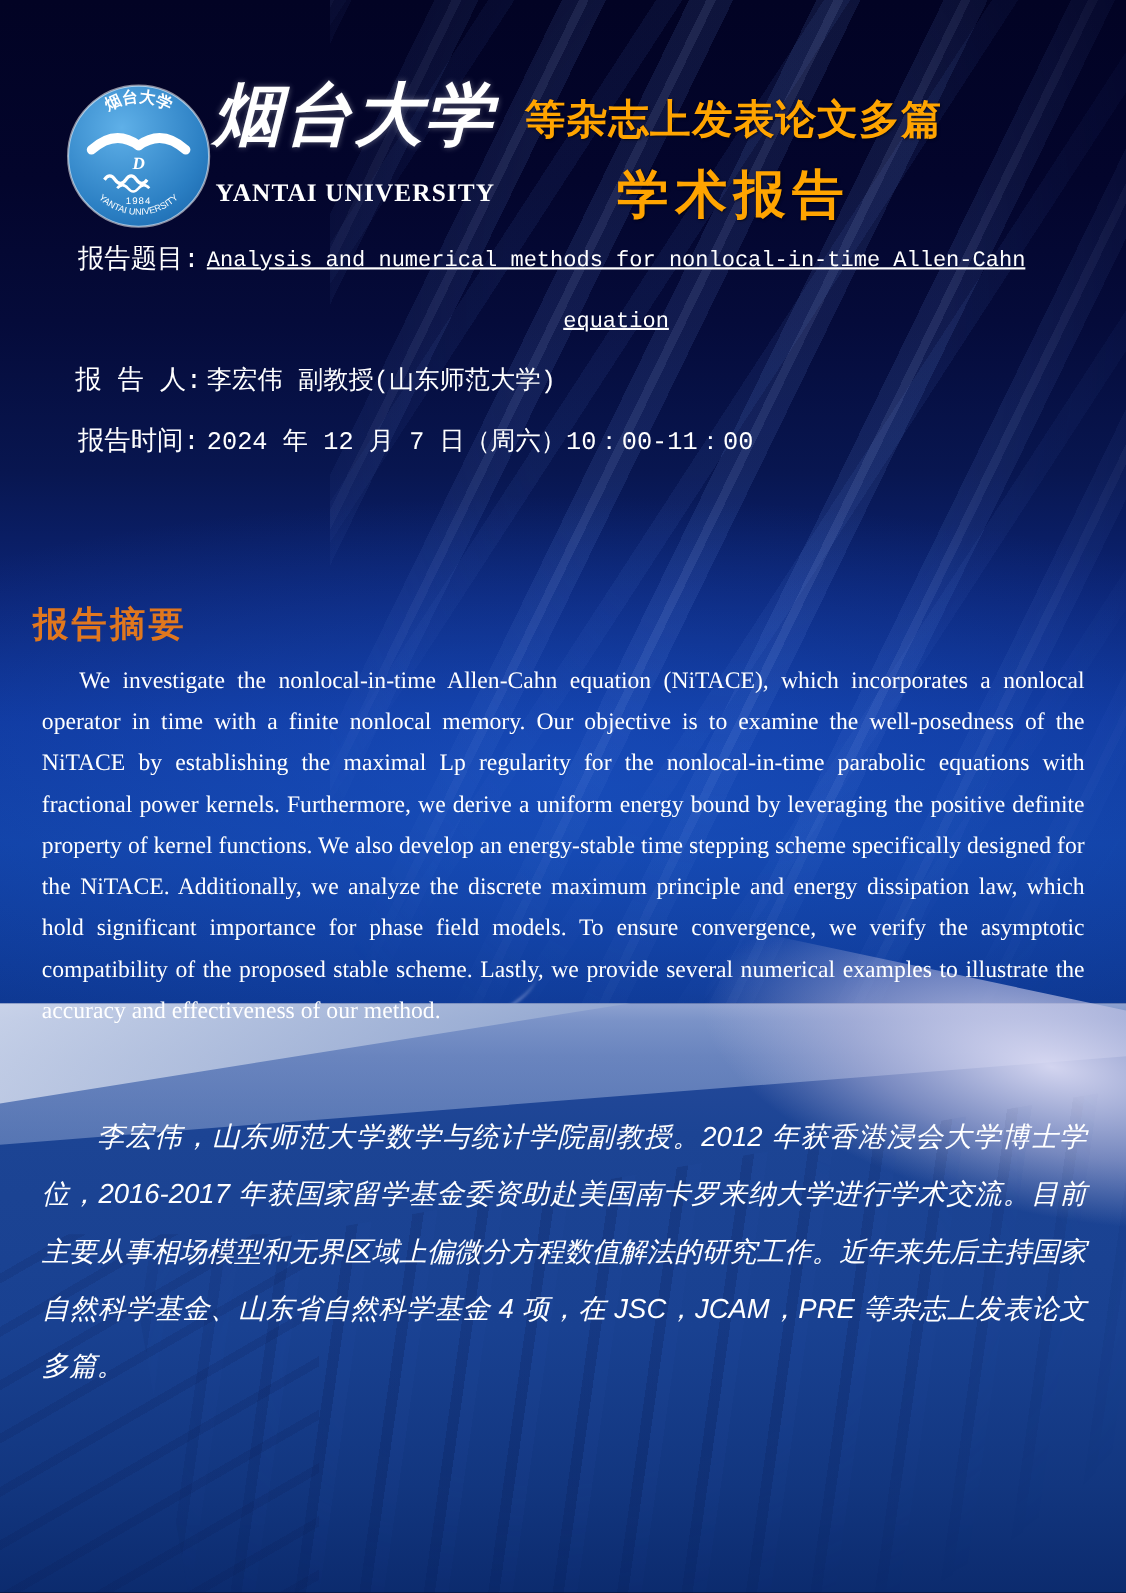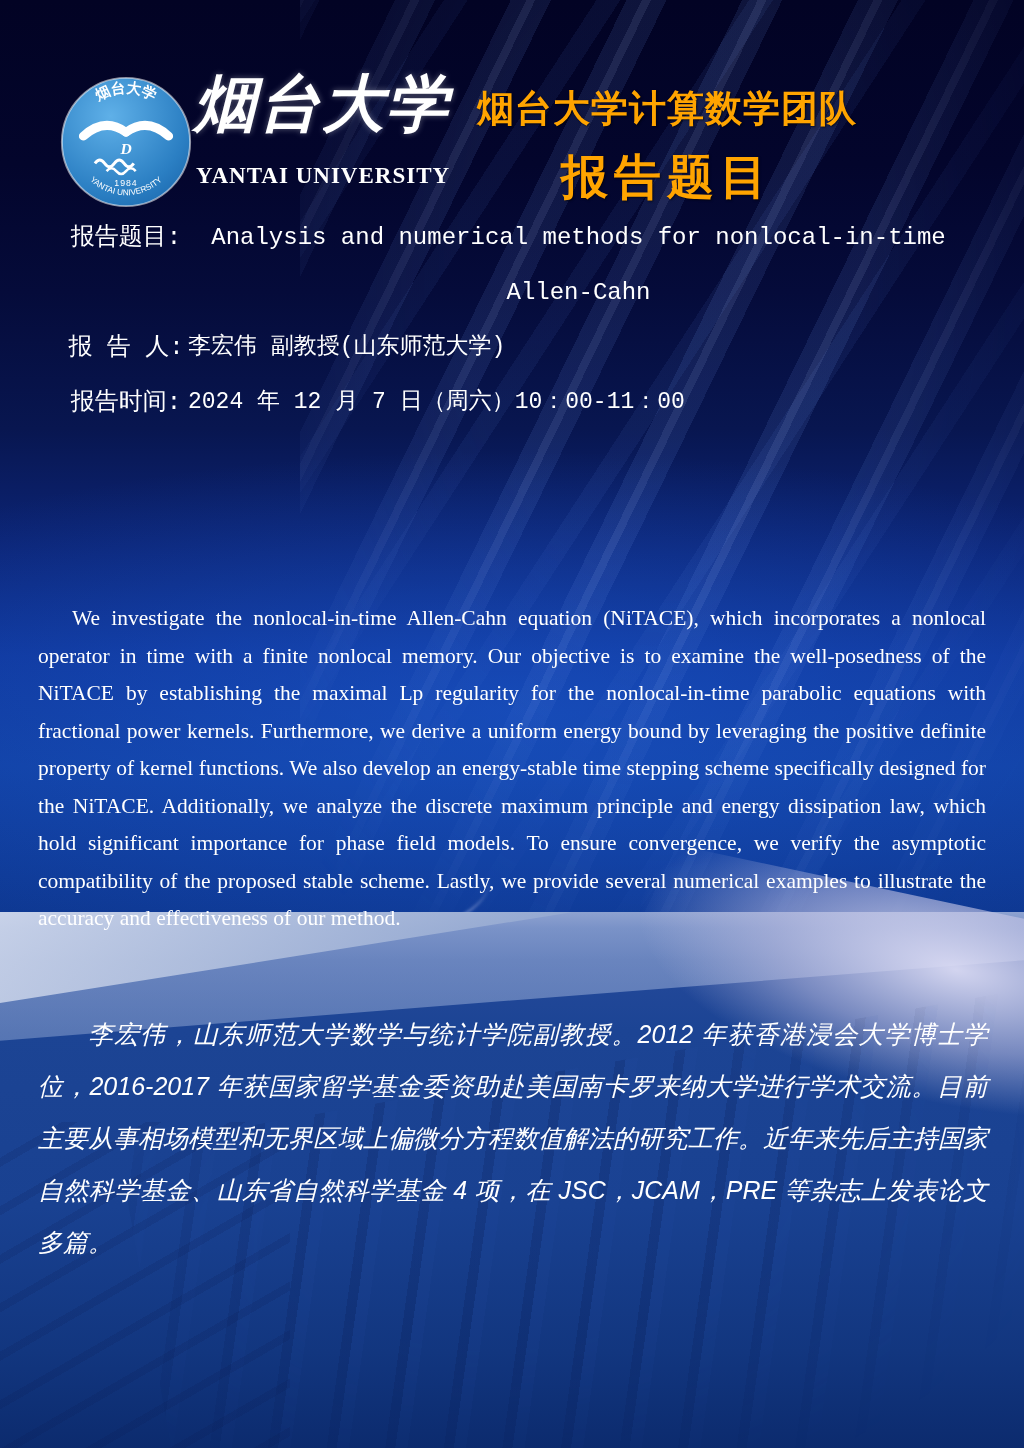--- a/index.html
+++ b/index.html
@@ -52,21 +52,21 @@
     text-shadow:1px 1px 2px rgba(0,0,0,.6);}
   .event{font-size:47px;font-weight:bold;color:#ffa400;margin-top:12px;letter-spacing:6px;
     text-shadow:1px 1px 2px rgba(0,0,0,.6);}
 
   
   .details{position:absolute;left:64px;top:210px;width:905px;color:#fff;
     font-family:"Liberation Mono","DejaVu Sans Mono",monospace;}
   .drow{display:flex;align-items:flex-start;text-align:center;}
   .dlabel{flex:0 0 124px;font-size:24px;line-height:55px;white-space:nowrap;}
   .dvalue{font-size:23px;line-height:55px;}
-  .dvalue.en{font-size:24px;}
+  .dvalue.en{font-size:20px;text-decoration:underline;}
 
   
   .sec{position:absolute;margin:0;color:#e0771e;font-weight:bold;
     font-family:"Liberation Sans",sans-serif;font-size:32px;letter-spacing:3px;}
   .abstract-h{left:30px;top:546px;}
   .bio-h{left:30px;top:944px;}
 
   
   .abstract{position:absolute;left:38px;top:600px;width:948px;margin:0;color:#fff;
     font-family:Liberation Serif, serif;font-size:21.5px;line-height:37.5px;
@@ -116,38 +116,40 @@
       <path id="arcBot" d="M -52,12 A 53,53 0 0 0 52,12" fill="none"></path>
       <text font-size="8.5" fill="#ffffff" font-family="sans-serif">
         <textPath href="#arcBot" startOffset="50%" text-anchor="middle">YANTAI UNIVERSITY</textPath>
       </text>
     </svg>
   </div>
   <div class="uni-cn">烟台大学</div>
   <div class="uni-en">YANTAI UNIVERSITY</div>
 
   <div class="college-block">
-    <div class="college">烟台大学计算数学团队</div>
-    <div class="event">报告题目</div>
+    <div class="college">等杂志上发表论文多篇</div>
+    <div class="event">学术报告</div>
   </div>
 
   <div class="details">
     <div class="drow">
       <div class="dlabel">报告题目:</div>
       <div class="dvalue en">
         <div>Analysis and numerical methods for nonlocal-in-time Allen-Cahn</div>
+        <div>equation</div>
       </div>
     </div>
     <div class="drow">
       <div class="dlabel">报 告 人:</div>
       <div class="dvalue">李宏伟 副教授(山东师范大学)</div>
     </div>
     <div class="drow">
       <div class="dlabel">报告时间:</div>
       <div class="dvalue">2024 年 12 月 7 日（周六）10：00-11：00</div>
     </div>
   </div>
 
+  <h2 class="sec abstract-h">报告摘要</h2>
   <p class="abstract">We investigate the nonlocal-in-time Allen-Cahn equation (NiTACE), which incorporates a nonlocal operator in time with a finite nonlocal memory. Our objective is to examine the well-posedness of the NiTACE by establishing the maximal Lp regularity for the nonlocal-in-time parabolic equations with fractional power kernels. Furthermore, we derive a uniform energy bound by leveraging the positive definite property of kernel functions. We also develop an energy-stable time stepping scheme specifically designed for the NiTACE. Additionally, we analyze the discrete maximum principle and energy dissipation law, which hold significant importance for phase field models. To ensure convergence, we verify the asymptotic compatibility of the proposed stable scheme. Lastly, we provide several numerical examples to illustrate the accuracy and effectiveness of our method.</p>
 
   <p class="bio">李宏伟，山东师范大学数学与统计学院副教授。2012 年获香港浸会大学博士学位，2016-2017 年获国家留学基金委资助赴美国南卡罗来纳大学进行学术交流。目前主要从事相场模型和无界区域上偏微分方程数值解法的研究工作。近年来先后主持国家自然科学基金、山东省自然科学基金 4 项，在 JSC，JCAM，PRE 等杂志上发表论文多篇。</p>
 
 </div>
 
 </body></html>

